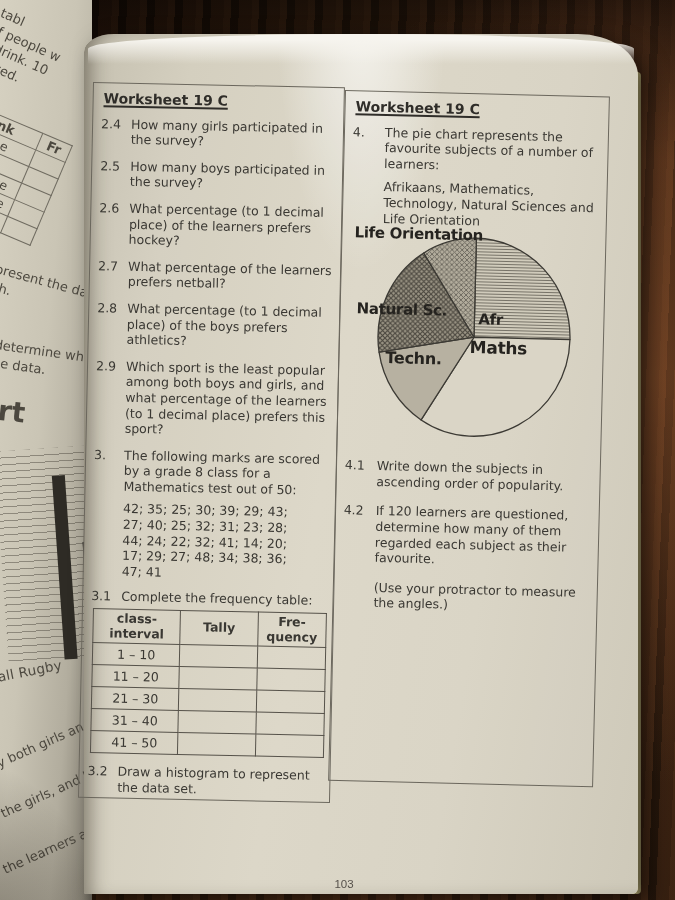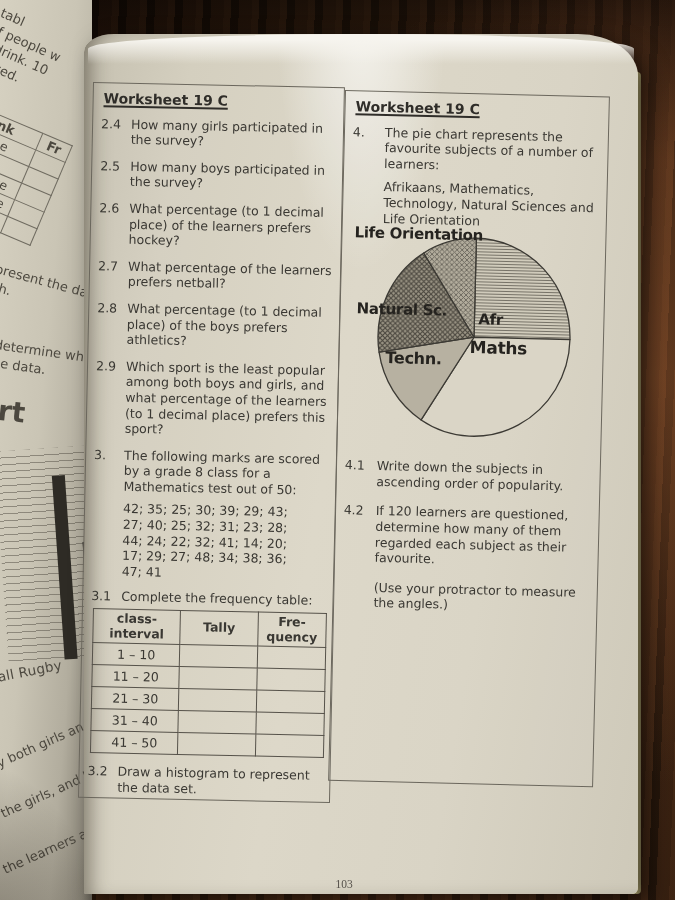--- a/index.html
+++ b/index.html
@@ -79,21 +79,21 @@
   .pie-wrap{position:relative;width:265px;height:214px;margin:2px 0 6px -8px;}
   .pie-label{position:absolute;font-weight:bold;color:#25231f;letter-spacing:-.3px;}
   .pl-lo{left:12px;top:-2px;font-size:15px;}
   .pl-ns{left:16px;top:74px;font-size:15px;}
   .pl-afr{left:138px;top:82px;font-size:15px;}
   .pl-maths{left:130px;top:110px;font-size:17px;}
   .pl-techn{left:46px;top:122px;font-size:16px;}
   .spacer-sm{height:10px;}
   
   .pagenum{position:absolute;left:230px;top:844px;width:60px;text-align:center;
-    font-family:Liberation Serif, serif;font-size:11.5px;color:#55504a;}
+    font-family:Liberation Sans, sans-serif;font-size:11.5px;color:#55504a;}
 </style>
 </head>
 <body>
 
 <div class="wood"></div>
 <div class="gap-wedge"></div>
 
 <div class="left-page">
   <div class="frag frag-top">
     <div>ng tabl</div>

